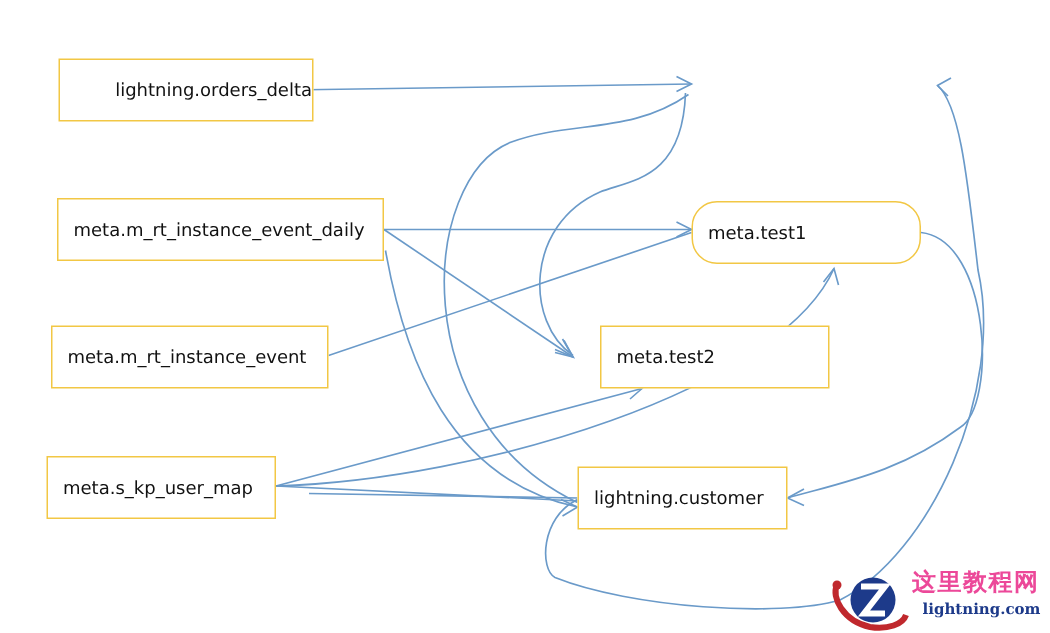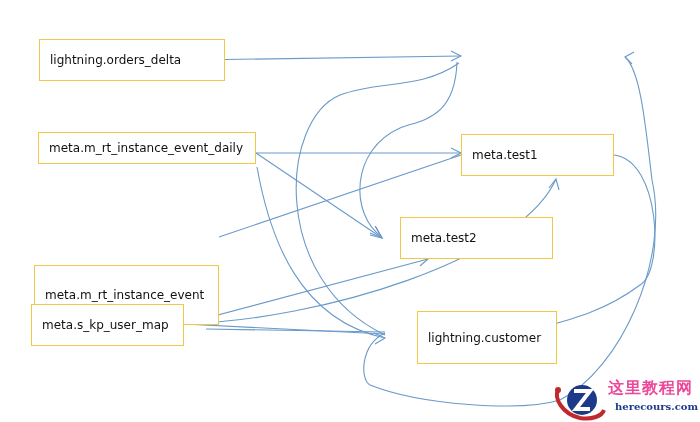--- a/index.html
+++ b/index.html
@@ -46,45 +46,45 @@
     <path class="edge" d="M457,62 C455,120 420,120 400,128 C350,150 350,215 382,237"></path>
     <path class="arrow" d="M370,233 L382,238 L375,226"></path>
 
     <path class="edge" d="M614,155 C660,160 665,270 640,285 C600,315 560,322 525,332"></path>
     <path class="arrow" d="M536,326 L525,332 L536,337"></path>
 
     <path class="edge" d="M385,333 C360,345 360,380 370,385 C420,405 520,412 560,400 C620,370 670,260 652,180 C645,120 640,70 625,57"></path>
     <path class="arrow" d="M634,52 L625,57 L632,64"></path>
   </svg>
 
-  <div class="node" style="left:39px;top:39px;width:186px;height:42px;">
+  <div class="node" style="left:39px;top:39px;width:170px;height:42px;justify-content:flex-end;">
       <span>lightning.orders_delta</span>
     </div>
-  <div class="node" style="left:38px;top:132px;width:218px;height:32px;">
+  <div class="node" style="left:38px;top:132px;width:218px;height:42px;">
       <span>meta.m_rt_instance_event_daily</span>
     </div>
-  <div class="node" style="left:34px;top:217px;width:185px;height:60px;margin-top:48px;">
+  <div class="node" style="left:34px;top:217px;width:185px;height:42px;">
       <span>meta.m_rt_instance_event</span>
     </div>
   <div class="node" style="left:31px;top:304px;width:153px;height:42px;">
       <span>meta.s_kp_user_map</span>
     </div>
-  <div class="node" style="left:461px;top:134px;width:153px;height:42px;">
+  <div class="node" style="left:461px;top:134px;width:153px;height:42px;border-radius:17px;">
       <span>meta.test1</span>
     </div>
   <div class="node" style="left:382px;top:217px;width:153px;height:42px;margin-left:18px;">
       <span>meta.test2</span>
     </div>
-  <div class="node" style="left:385px;top:311px;width:140px;height:53px;margin-left:32px;">
+  <div class="node" style="left:385px;top:311px;width:140px;height:42px;">
       <span>lightning.customer</span>
     </div>
 
   <div id="logo">
     <svg width="56" height="46">
       <path d="M6,14 C2,22 10,38 28,42 C40,44 50,40 52,34" fill="none" stroke="#c0282d" stroke-width="4"></path>
       <circle cx="6" cy="14" r="3" fill="#c0282d"></circle>
       <circle cx="30" cy="24" r="15" fill="#1d3a8a"></circle>
       <path d="M22,15 L38,15 L24,33 L38,33" fill="none" stroke="#fff" stroke-width="4"></path>
     </svg>
     <span class="cn">这里教程网</span>
-    <span class="en">herecours.com</span>
+    <span class="en">lightning.com</span>
   </div>
 </div>
 
 </body></html>

